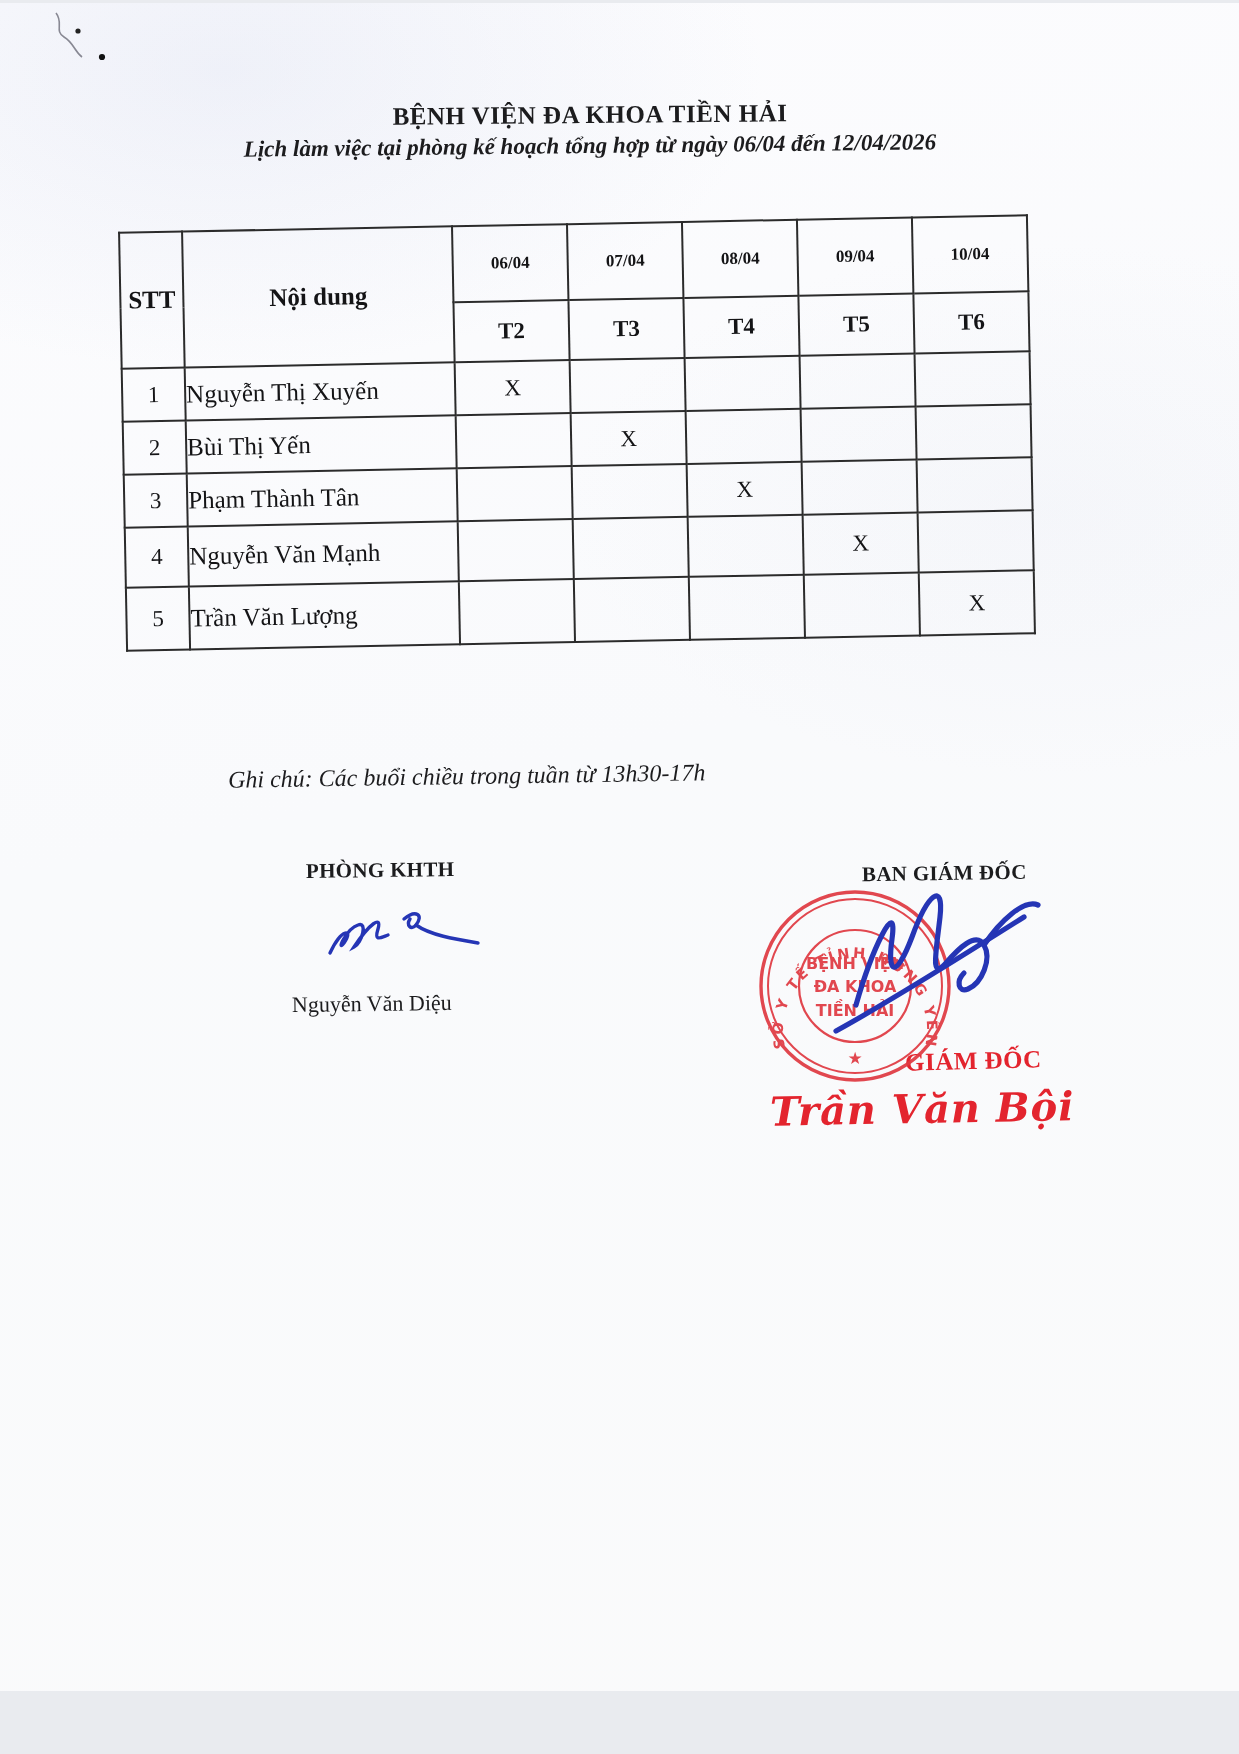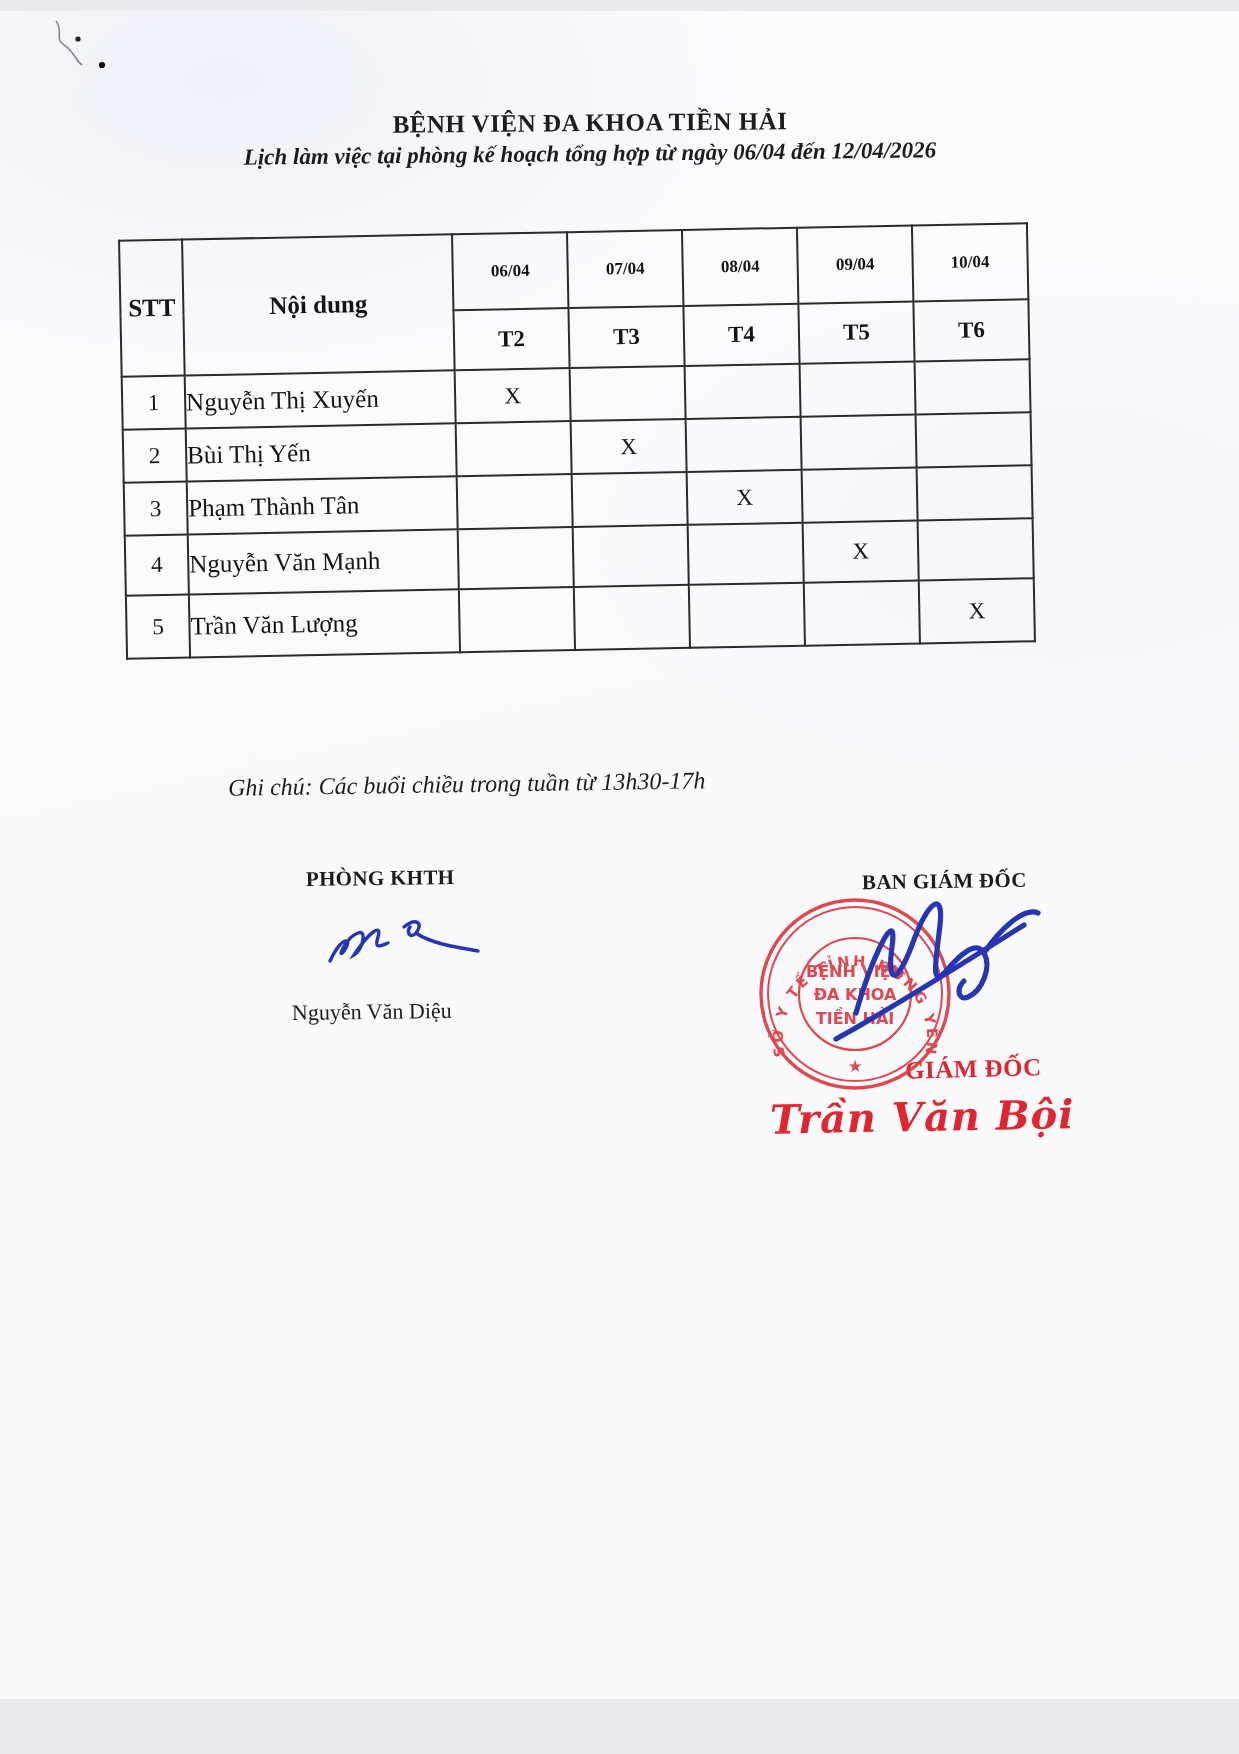--- a/index.html
+++ b/index.html
@@ -1,19 +1,19 @@
 <!DOCTYPE html>
 <html><head>
 <meta charset="utf-8">
 <style>
   html,body{margin:0;padding:0;background:#e9ebef;}
   .page{
     position:relative;
     width:1239px;height:1688px;
-    margin:11px auto;
+    margin:3px auto;
     background:
       radial-gradient(900px 500px at 18% 4%, rgba(205,212,235,.28), rgba(205,212,235,0) 60%),
       radial-gradient(700px 380px at 85% 30%, rgba(215,220,235,.14), rgba(215,220,235,0) 70%),
       linear-gradient(168deg,#fcfcfe 0%,#f9fafc 45%,#fafafb 100%);
     overflow:hidden;
     font-family:"Liberation Serif","DejaVu Serif",serif;
     color:#1c1c1e;
   }
   .abs{position:absolute;}
   .center-band{left:0;width:1180px;text-align:center;}

